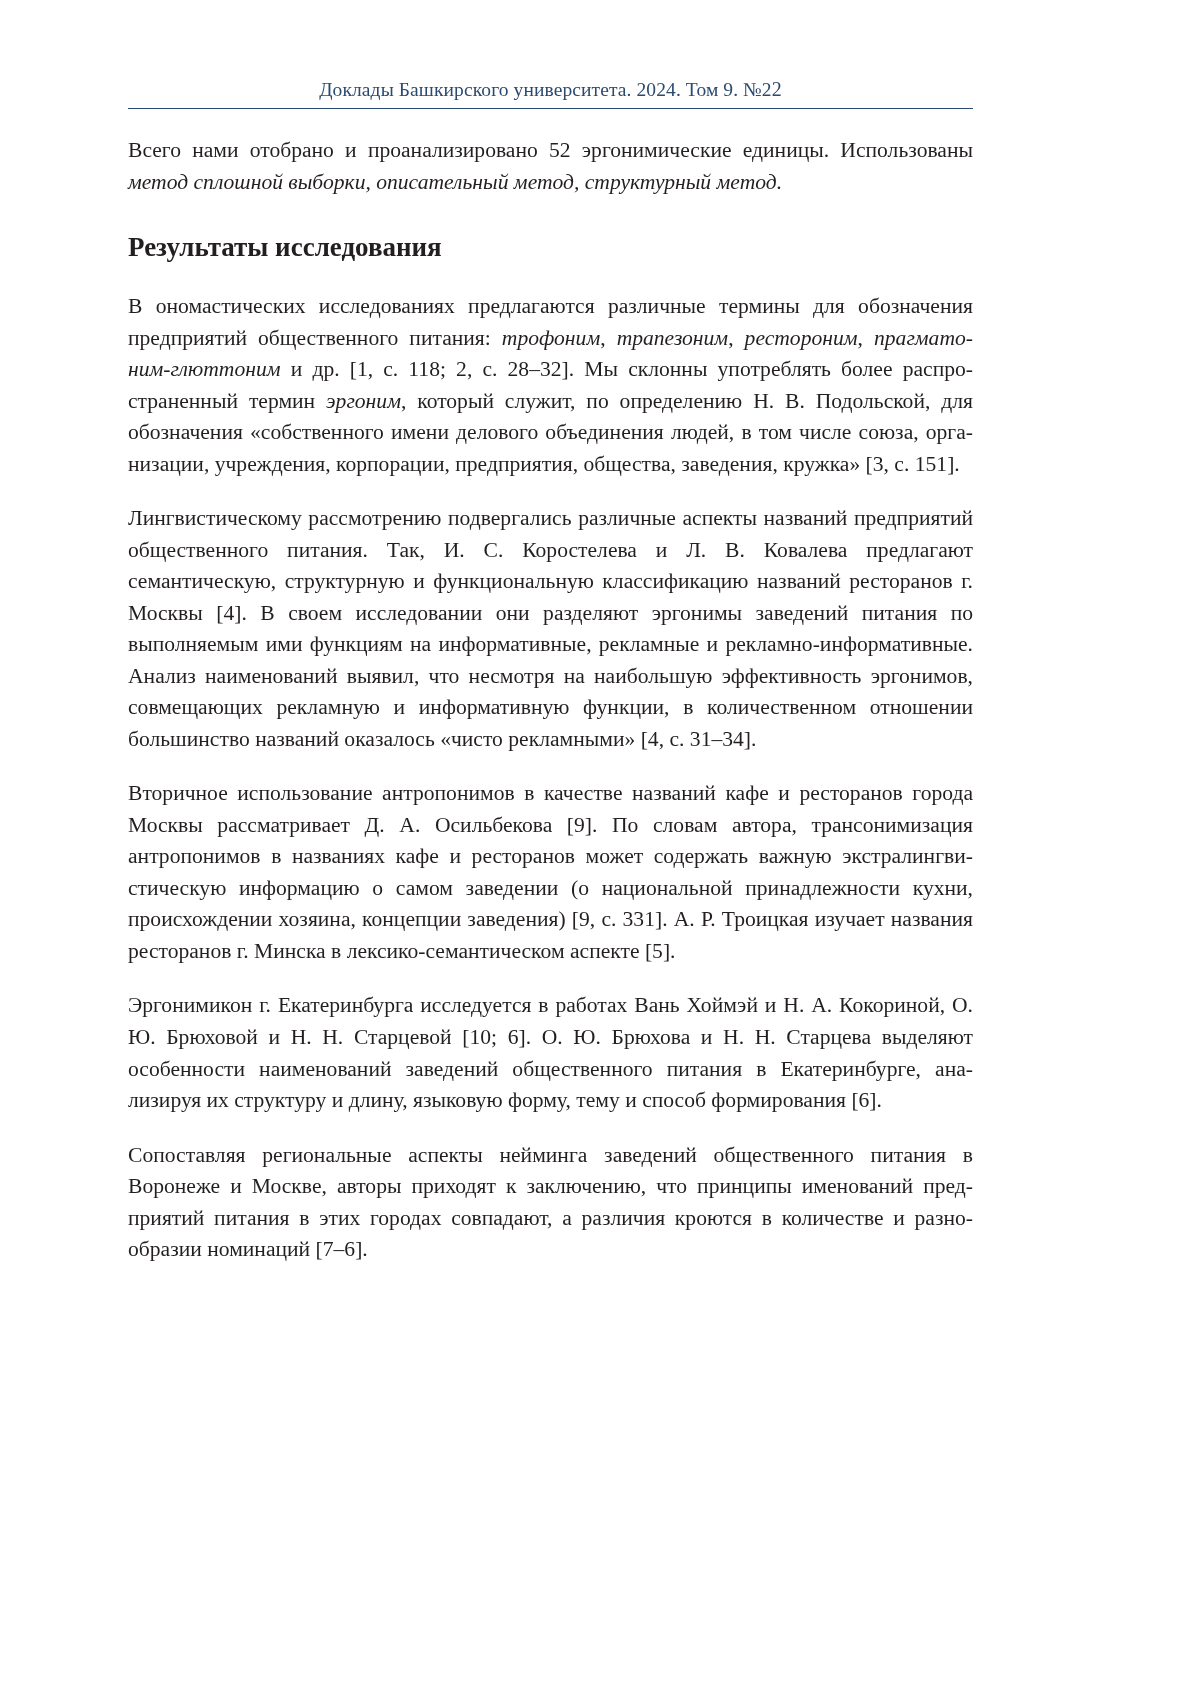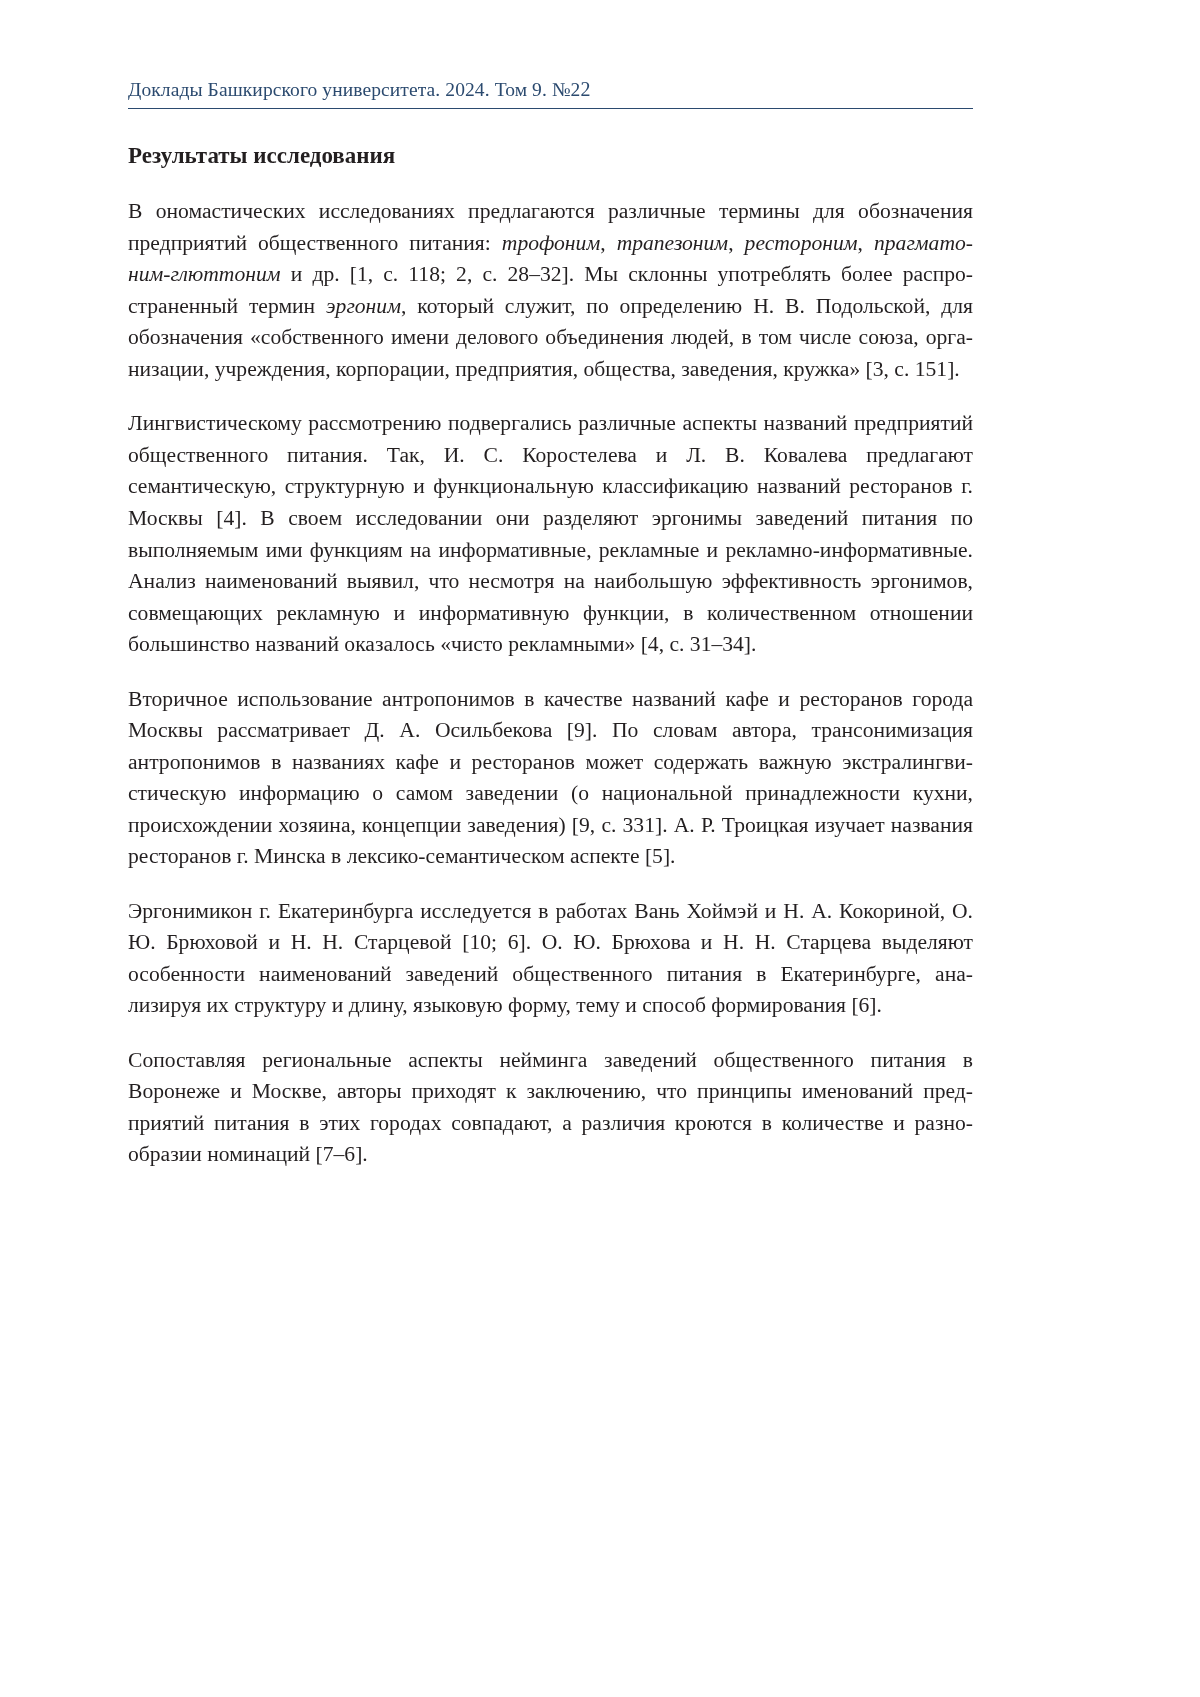--- a/index.html
+++ b/index.html
@@ -25,21 +25,21 @@
   }
   .content {
     position: absolute;
     left: 128px;
     top: 78px;
     width: 845px;
   }
   .running-head {
     display: flex;
     align-items: flex-end;
-    justify-content: flex-start;
+    justify-content: center;
     border-bottom: 1.4px solid #2b4a6f;
     padding-bottom: 7px;
     color: #2b4a6f;
     font-size: 19.5px;
     letter-spacing: 0.1px;
   }
   .running-head .journal {
     font-family: "Liberation Serif", serif;
   }
   .running-head .page-number {
@@ -55,21 +55,21 @@
     line-height: 1.46;
     text-align: justify;
     text-justify: inter-word;
     hyphens: manual;
   }
   p.para:last-child {
     margin-bottom: 0;
   }
   .section-heading {
     font-weight: bold;
-    font-size: 23px;
+    font-size: 27px;
     line-height: 1.45;
     margin: 30px 0 24px 0;
   }
   .it {
     font-style: italic;
   }
   .bi {
     font-style: italic;
     font-weight: normal;
   }
@@ -84,20 +84,21 @@
 <div class="page">
   <div class="content">
 
     <div class="running-head">
       <div class="journal">Доклады Башкирского университета. 2024. Том 9. №2</div>
       <div class="page-number">2</div>
     </div>
 
     <div class="body-text">
 
+      <p class="para"><span>Всего нами отобрано и проанализировано 52 эргонимические единицы. Использованы </span><span class="it">метод сплошной выборки, описательный метод, структурный метод.</span></p>
 
       <div class="section-heading">Результаты исследования</div>
 
       <p class="para"><span>В ономастических исследованиях предлагаются различные термины для обозначения предприятий общественного питания: </span><span class="bi">трофоним</span><span>, </span><span class="bi">трапезоним</span><span>, </span><span class="bi">ресторо­ним</span><span>, </span><span class="bi">прагмато­ним-глюттоним</span><span> и др. [1, с. 118; 2, с. 28–32]. Мы склонны употреблять более распро­страненный термин </span><span class="bi">эргоним</span><span>, который служит, по определению Н. В. Подольской, для обозначения «собственного имени делового объединения людей, в том числе союза, орга­низации, учреждения, корпорации, предприятия, общества, заведения, кружка» [3, с. 151].</span></p>
 
 
       <p class="para">Лингвистическому рассмотрению подвергались различные аспекты названий пред­приятий общественного питания. Так, И. С. Коростелева и Л. В. Ковалева предлагают семантическую, структурную и функциональную классификацию названий рестора­нов г. Москвы [4]. В своем исследовании они разделяют эргонимы заведений питания по выполняемым ими функциям на информативные, рекламные и рекламно-инфор­мативные. Анализ наименований выявил, что несмотря на наибольшую эффектив­ность эргонимов, совмещающих рекламную и информативную функции, в количествен­ном отношении большинство названий оказалось «чисто рекламными» [4, с. 31–34].</p>
 
       <p class="para">Вторичное использование антропонимов в качестве названий кафе и ресторанов го­рода Москвы рассматривает Д. А. Осильбекова [9]. По словам автора, трансонимизация антропонимов в названиях кафе и ресторанов может содержать важную экстралингви­стическую информацию о самом заведении (о национальной принадлежности кухни, происхождении хозяина, концепции заведения) [9, с. 331]. А. Р. Троицкая изучает названия ресторанов г. Минска в лексико-семантическом аспекте [5].</p>
 

